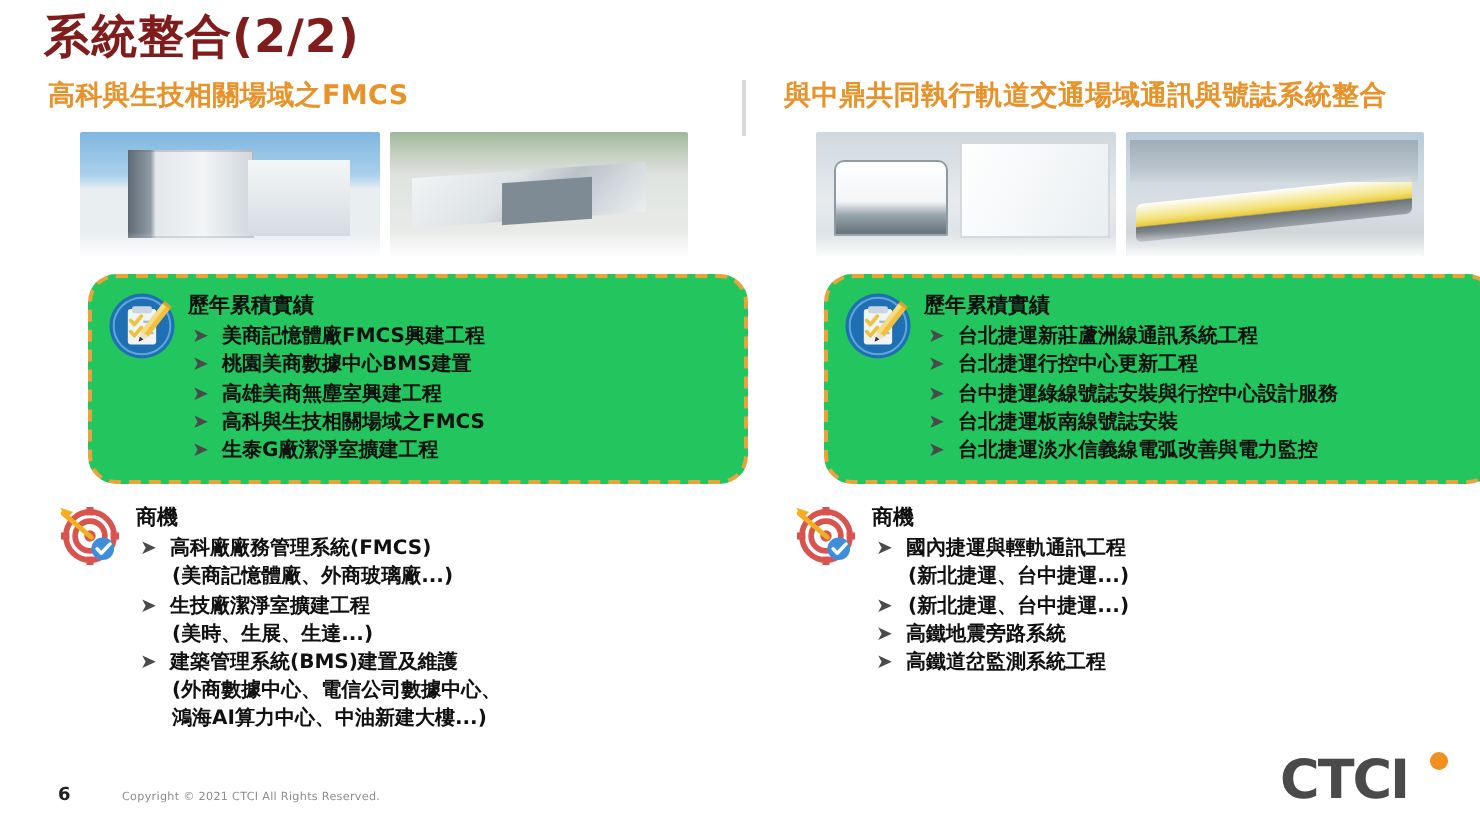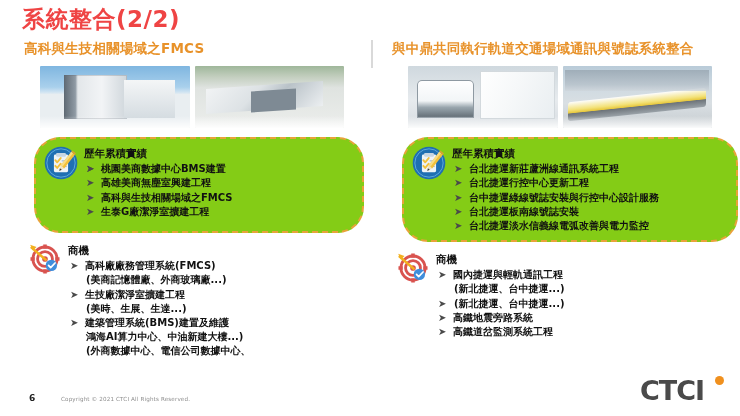--- a/index.html
+++ b/index.html
@@ -21,21 +21,21 @@
     background: #ffffff;
   }
 
   
   .slide-title {
     position: absolute;
     left: 22px;
     top: 6px;
     font-size: 23px;
     font-weight: bold;
-    color: #ef4444;
+    color: #7f1d1d;
     letter-spacing: 0.5px;
     line-height: 1.2;
     white-space: nowrap;
   }
 
   
   .col-divider {
     position: absolute;
     left: 371px;
     top: 40px;
@@ -171,26 +171,26 @@
     position: absolute;
     left: 2%; top: 6%;
     width: 96%; height: 34%;
     background: linear-gradient(to bottom, #9aa8b3 0%, #b7c2cb 70%, #cfd6dc 100%);
     opacity: .85;
   }
 
   
   .panel {
     margin-top: 9px;
-    margin-left: 16px;
+    margin-left: 26px;
     width: 330px;
     box-sizing: border-box;
     border: 2px dashed #E8A33A;
-    border-radius: 26px;
-    background: #84cc16;
+    border-radius: 14px;
+    background: #22c55e;
     padding: 7px 8px 7px 8px;
     display: flex;
     gap: 6px;
     min-height: 96px;
   }
   .col-right .panel { width: 336px; }
 
   .panel-body { flex: 1; padding-top: 1px; }
 
   .section-heading {
@@ -326,21 +326,21 @@
             <rect x="27" y="6" width="3" height="25" fill="#f7dd86"></rect>
             <polygon points="27,31 33.5,31 30.25,38" fill="#f0e3c2"></polygon>
             <polygon points="28.6,34.5 31.9,34.5 30.25,38" fill="#3a3a3a"></polygon>
             <rect x="27" y="4" width="6.5" height="2.4" fill="#d9a52b"></rect>
           </g>
         </svg>
       </span>
       <div class="panel-body">
         <div class="section-heading">歷年累積實績</div>
         <ul class="bullets">
-          <li><span class="arrow">➤</span></li>
+          <li><span class="arrow">➤</span><span>美商記憶體廠FMCS興建工程</span></li>
           <li><span class="arrow">➤</span><span>桃園美商數據中心BMS建置</span></li>
           <li><span class="arrow">➤</span><span>高雄美商無塵室興建工程</span></li>
           <li><span class="arrow">➤</span><span>高科與生技相關場域之FMCS</span></li>
           <li><span class="arrow">➤</span><span>生泰G廠潔淨室擴建工程</span></li>
         </ul>
       </div>
     </div>
 
     <div class="opportunity">
       <span class="icon-target">
@@ -367,22 +367,22 @@
             <span class="sub">(美商記憶體廠、外商玻璃廠...)</span>
           </li>
           <li>
             <span class="arrow">➤</span>
             <span>生技廠潔淨室擴建工程</span>
             <span class="sub">(美時、生展、生達...)</span>
           </li>
           <li>
             <span class="arrow">➤</span>
             <span>建築管理系統(BMS)建置及維護</span>
+            <span class="sub">(外商數據中心、電信公司數據中心、</span>
             <span class="sub">鴻海AI算力中心、中油新建大樓...)</span>
-            <span class="sub">(外商數據中心、電信公司數據中心、</span>
           </li>
         </ul>
       </div>
     </div>
   </div>
 
   <div class="column col-right">
 
     <div class="col-header">與中鼎共同執行軌道交通場域通訊與號誌系統整合</div>
 

